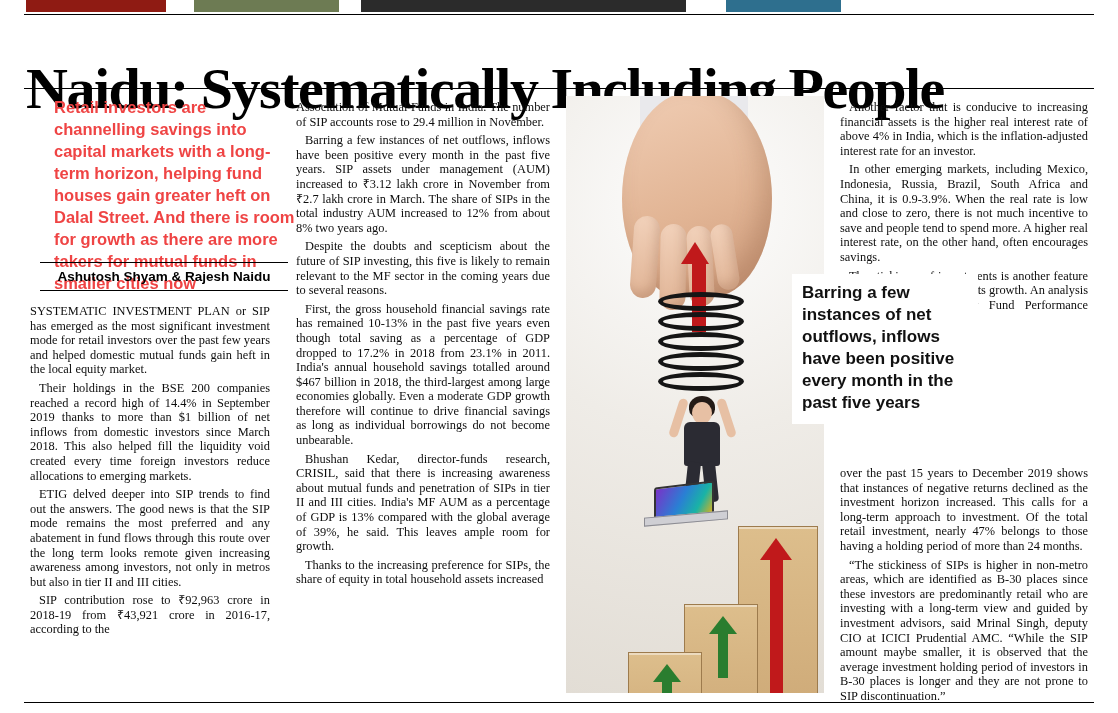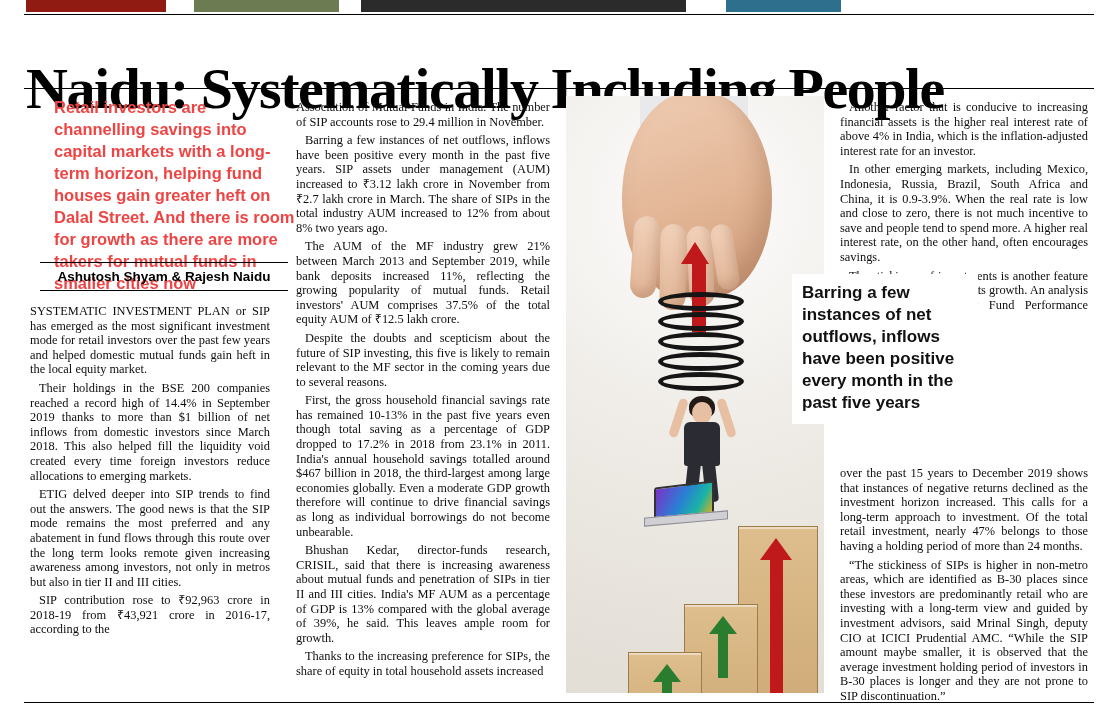--- a/index.html
+++ b/index.html
@@ -333,21 +333,20 @@
 <div class="col col1">
   <p class="first">SYSTEMATIC INVESTMENT PLAN or SIP has emerged as the most significant investment mode for retail investors over the past few years and helped domestic mutual funds gain heft in the local equity market.</p>
   <p>Their holdings in the BSE 200 companies reached a record high of 14.4% in September 2019 thanks to more than $1 billion of net inflows from domestic investors since March 2018. This also helped fill the liquidity void created every time foreign investors reduce allocations to emerging markets.</p>
   <p>ETIG delved deeper into SIP trends to find out the answers. The good news is that the SIP mode remains the most preferred and any abatement in fund flows through this route over the long term looks remote given increasing awareness among investors, not only in metros but also in tier II and III cities.</p>
   <p>SIP contribution rose to ₹92,963 crore in 2018-19 from ₹43,921 crore in 2016-17, according to the</p>
 </div>
 
 <div class="col col2">
   <p class="first">Association of Mutual Funds in India. The number of SIP accounts rose to 29.4 million in November.</p>
   <p>Barring a few instances of net outflows, inflows have been positive every month in the past five years. SIP assets under management (AUM) increased to ₹3.12 lakh crore in November from ₹2.7 lakh crore in March. The share of SIPs in the total industry AUM increased to 12% from about 8% two years ago.</p>
-  <p>The AUM of the MF industry grew 21% between March 2013 and September 2019, while bank deposits increased 11%, reflecting the growing popularity of mutual funds. Retail investors' AUM comprises 37.5% of the total equity AUM of ₹12.5 lakh crore.</p>
   <p>Despite the doubts and scepticism about the future of SIP investing, this five is likely to remain relevant to the MF sector in the coming years due to several reasons.</p>
   <p>First, the gross household financial savings rate has remained 10-13% in the past five years even though total saving as a percentage of GDP dropped to 17.2% in 2018 from 23.1% in 2011. India's annual household savings totalled around $467 billion in 2018, the third-largest among large economies globally. Even a moderate GDP growth therefore will continue to drive financial savings as long as individual borrowings do not become unbearable.</p>
   <p>Bhushan Kedar, director-funds research, CRISIL, said that there is increasing awareness about mutual funds and penetration of SIPs in tier II and III cities. India's MF AUM as a percentage of GDP is 13% compared with the global average of 39%, he said. This leaves ample room for growth.</p>
   <p>Thanks to the increasing preference for SIPs, the share of equity in total household assets increased</p>
 </div>
 
 <div class="art">
   <div class="art-bg"></div>
 
   <div class="wrist"></div>

